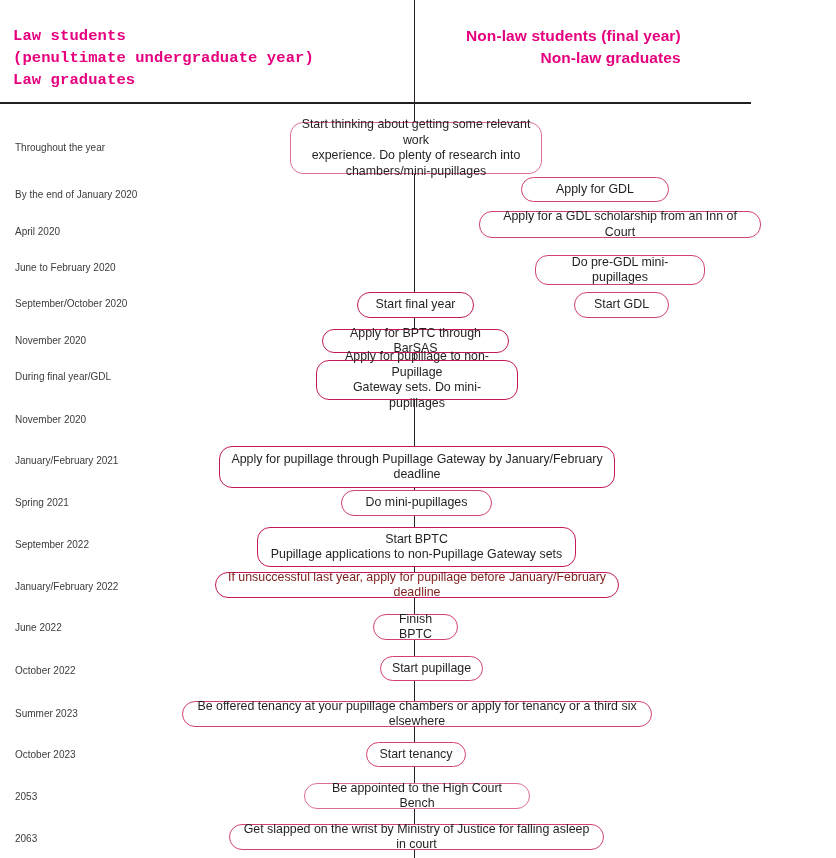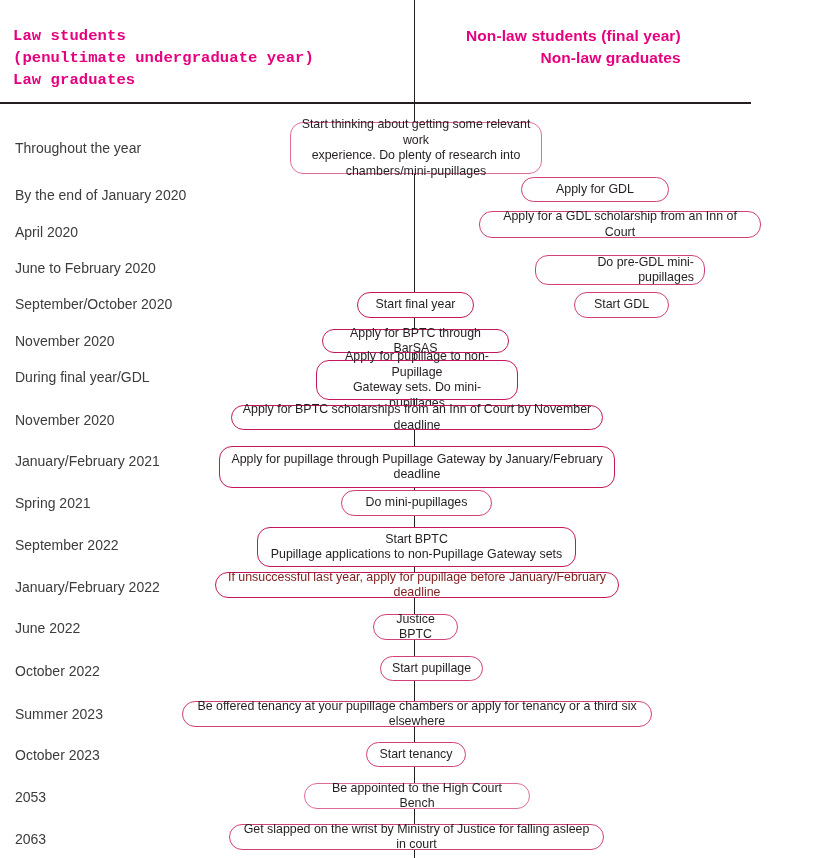--- a/index.html
+++ b/index.html
@@ -50,21 +50,21 @@
     top: 102px;
     width: 751px;
     height: 2px;
     background: #231f20;
   }
 
   
   .date-label {
     position: absolute;
     left: 15px;
-    font-size: 14px;
+    font-size: 10px;
     line-height: 16px;
     color: #3c3c3c;
     white-space: nowrap;
   }
 
   
   .node {
     position: absolute;
     box-sizing: border-box;
     border: 1.4px solid #c2185b;
@@ -119,43 +119,42 @@
   <div class="date-label" style="top: 831px; color: rgb(60, 60, 60);">2063</div>
 
   <div class="node soft" style="left: 290px; top: 122px; width: 252px; height: 52px; border-color: rgb(224, 108, 156); color: rgb(35, 31, 32); z-index: 2; position: absolute;">Start thinking about getting some relevant work
 experience. Do plenty of research into
 chambers/mini-pupillages</div>
 
   <div class="node mid" style="left: 521px; top: 177px; width: 148px; height: 25px; border-color: rgb(210, 64, 122); color: rgb(35, 31, 32); z-index: 2; position: absolute;">Apply for GDL</div>
 
   <div class="node mid" style="left: 479px; top: 211px; width: 282px; height: 27px; border-color: rgb(210, 64, 122); color: rgb(35, 31, 32); z-index: 2; position: absolute;">Apply for a GDL scholarship from an Inn of Court</div>
 
-  <div class="node mid" style="left: 535px; top: 255px; width: 170px; height: 30px; border-color: rgb(210, 64, 122); color: rgb(35, 31, 32); z-index: 2; position: absolute; text-align: right;">Do pre-GDL mini-pupillages</div>
+  <div class="node mid" style="left: 535px; top: 255px; width: 170px; height: 30px; border-color: rgb(210, 64, 122); color: rgb(35, 31, 32); z-index: 2; position: absolute;">Do pre-GDL mini-pupillages</div>
 
   <div class="node" style="left: 357px; top: 292px; width: 117px; height: 26px; border-color: rgb(194, 24, 91); color: rgb(35, 31, 32); z-index: 2; position: absolute;">Start final year</div>
 
   <div class="node mid" style="left: 574px; top: 292px; width: 95px; height: 26px; border-color: rgb(210, 64, 122); color: rgb(35, 31, 32); z-index: 2; position: absolute;">Start GDL</div>
 
   <div class="node" style="left: 322px; top: 329px; width: 187px; height: 24px; border-color: rgb(194, 24, 91); color: rgb(35, 31, 32); z-index: 2; position: absolute;">Apply for BPTC through BarSAS</div>
 
   <div class="node" style="left: 316px; top: 360px; width: 202px; height: 40px; border-color: rgb(194, 24, 91); color: rgb(35, 31, 32); z-index: 2; position: absolute;">Apply for pupillage to non-Pupillage
 Gateway sets. Do mini-pupillages</div>
 
-  <div class="node" style="left: 231px; top: 405px; width: 372px; height: 25px; border-color: rgb(194, 24, 91); color: rgb(35, 31, 32); z-index: 2; position: absolute;">Apply for BPTC scholarships from an Inn of Court by November deadline</div>
 
   <div class="node" style="left: 219px; top: 446px; width: 396px; height: 42px; border-color: rgb(194, 24, 91); color: rgb(35, 31, 32); z-index: 2; position: absolute;">Apply for pupillage through Pupillage Gateway by January/February deadline</div>
 
   <div class="node mid" style="left: 341px; top: 490px; width: 151px; height: 26px; border-color: rgb(210, 64, 122); color: rgb(35, 31, 32); z-index: 2; position: absolute;">Do mini-pupillages</div>
 
   <div class="node" style="left: 257px; top: 527px; width: 319px; height: 40px; border-color: rgb(194, 24, 91); color: rgb(35, 31, 32); z-index: 2; position: absolute;">Start BPTC
 Pupillage applications to non-Pupillage Gateway sets</div>
 
   <div class="node" style="left: 215px; top: 572px; width: 404px; height: 26px; border-color: rgb(194, 24, 91); color: #7f1d1d; z-index: 2; position: absolute;">If unsuccessful last year, apply for pupillage before January/February deadline</div>
 
-  <div class="node mid" style="left: 373px; top: 614px; width: 85px; height: 26px; border-color: rgb(210, 64, 122); color: rgb(35, 31, 32); z-index: 2; position: absolute;">Justice BPTC</div>
+  <div class="node mid" style="left: 373px; top: 614px; width: 85px; height: 26px; border-color: rgb(210, 64, 122); color: rgb(35, 31, 32); z-index: 2; position: absolute;">Finish BPTC</div>
 
   <div class="node mid" style="left: 380px; top: 656px; width: 103px; height: 25px; border-color: rgb(210, 64, 122); color: rgb(35, 31, 32); z-index: 2; position: absolute;">Start pupillage</div>
 
   <div class="node mid" style="left: 182px; top: 701px; width: 470px; height: 26px; border-color: rgb(210, 64, 122); color: rgb(35, 31, 32); z-index: 2; position: absolute;">Be offered tenancy at your pupillage chambers or apply for tenancy or a third six elsewhere</div>
 
   <div class="node mid" style="left: 366px; top: 742px; width: 100px; height: 25px; border-color: rgb(210, 64, 122); color: rgb(35, 31, 32); z-index: 2; position: absolute;">Start tenancy</div>
 
   <div class="node soft" style="left: 304px; top: 783px; width: 226px; height: 26px; border-color: rgb(224, 108, 156); color: rgb(35, 31, 32); z-index: 2; position: absolute;">Be appointed to the High Court Bench</div>
 
   <div class="node mid" style="left: 229px; top: 824px; width: 375px; height: 26px; border-color: rgb(210, 64, 122); color: rgb(35, 31, 32); z-index: 2; position: absolute;">Get slapped on the wrist by Ministry of Justice for falling asleep in court</div>

